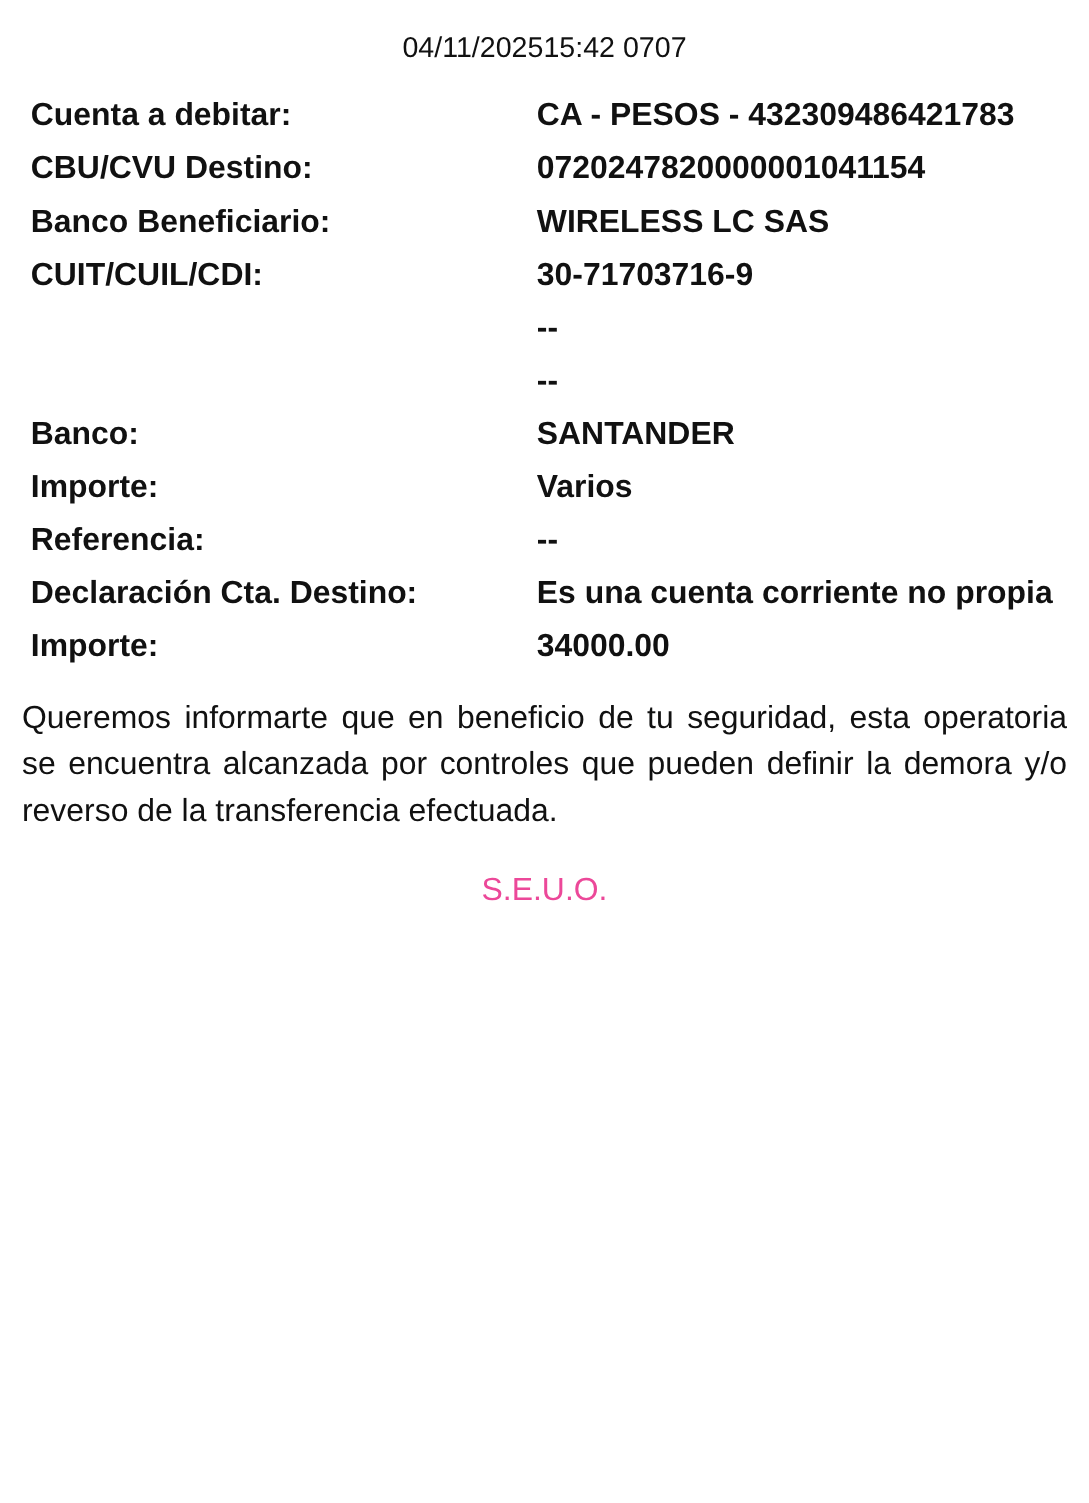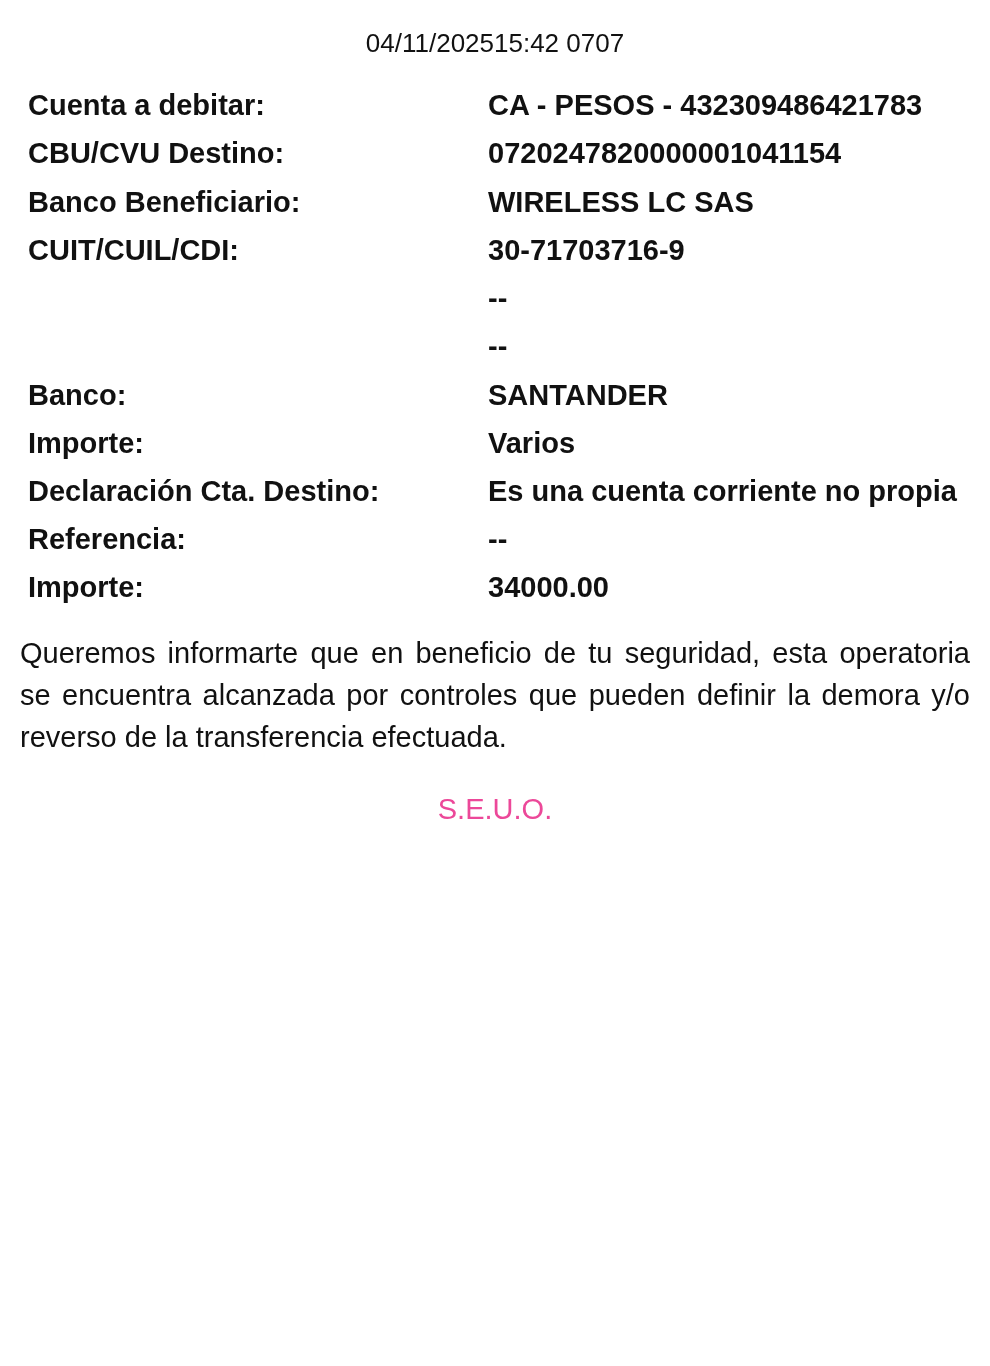--- a/index.html
+++ b/index.html
@@ -114,26 +114,26 @@
       </tr>
       <tr>
         <td class="label">Banco:</td>
         <td class="value">SANTANDER</td>
       </tr>
       <tr>
         <td class="label">Importe:</td>
         <td class="value">Varios</td>
       </tr>
       <tr>
+        <td class="label">Referencia:</td>
+        <td class="value">--</td>
+      </tr>
+      <tr>
         <td class="label">Declaración Cta. Destino:</td>
         <td class="value">Es una cuenta corriente no propia</td>
-      </tr>
-      <tr>
-        <td class="label">Referencia:</td>
-        <td class="value">--</td>
       </tr>
       <tr>
         <td class="label">Importe:</td>
         <td class="value">34000.00</td>
       </tr>
     </tbody>
   </table>
 
   <p class="para first">Queremos informarte que en beneficio de tu seguridad, esta operatoria se encuentra alcanzada por controles que pueden definir la demora y/o reverso de la transferencia efectuada.</p>
   <div class="seuo">S.E.U.O.</div>

